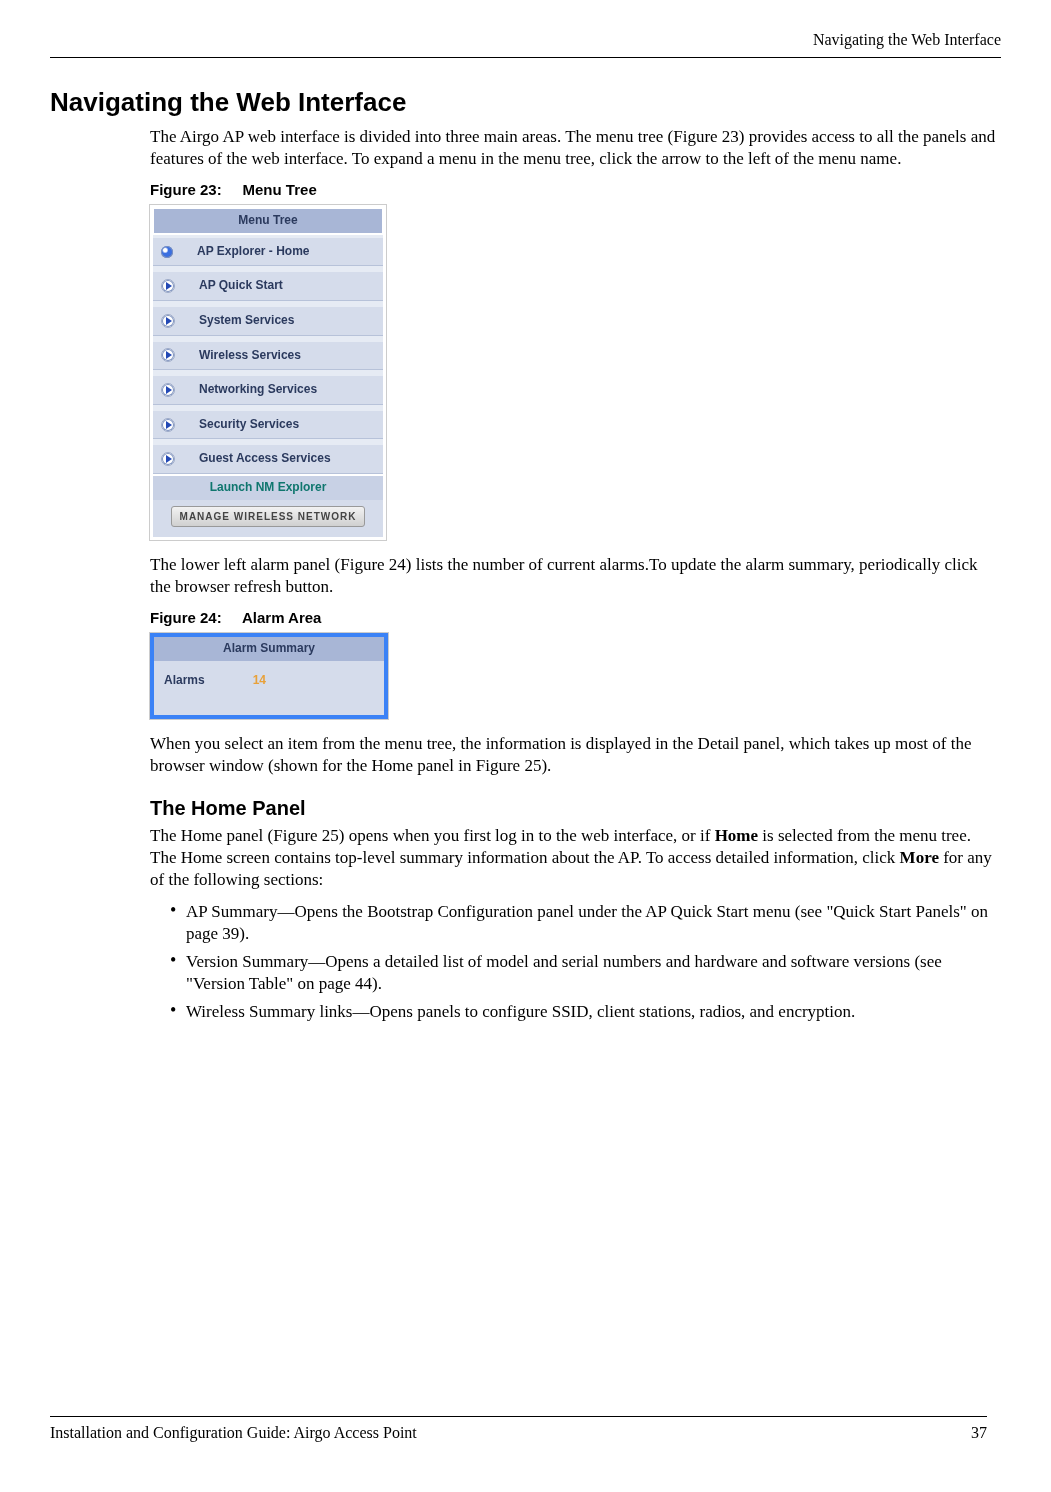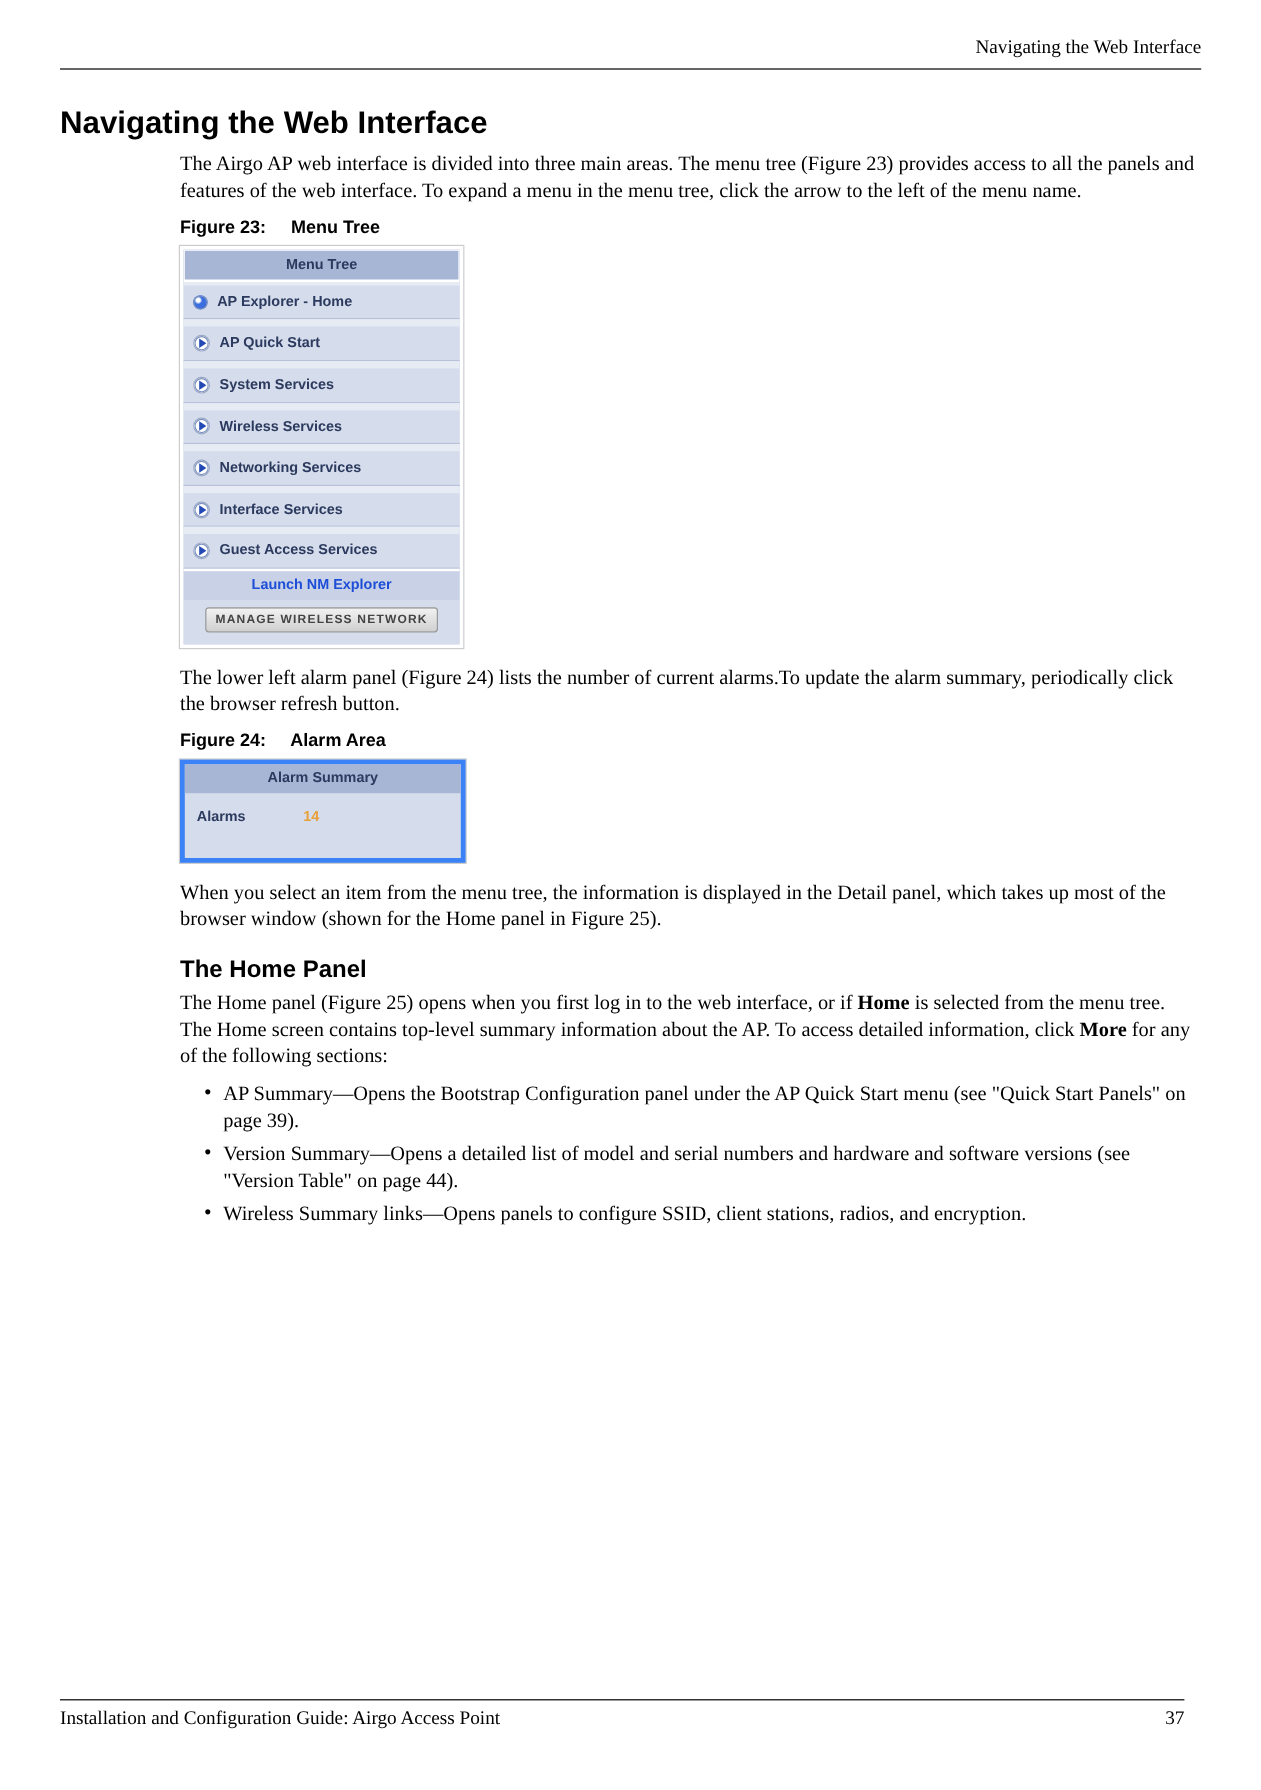--- a/index.html
+++ b/index.html
@@ -71,21 +71,21 @@
   }
   .menu-item {
     background: #d5dceb;
     color: #2b3a5e;
     font-weight: bold;
     padding: 6px 8px;
     border-top: 6px solid #e6ebf4;
     border-bottom: 1px solid #b7c2d9;
     display: flex;
     align-items: center;
-    gap: 8px;
+    gap: 24px;
     cursor: pointer;
   }
   .menu-item.first { border-top-width: 3px; }
   .menu-bullet {
     width: 12px;
     height: 12px;
     border-radius: 50%;
     background: radial-gradient(circle at 35% 35%, #fff 0 15%, #3b6fe0 30% 60%, #1a3c8c 100%);
     box-shadow: 0 0 0 1px #7e93bf inset;
     flex-shrink: 0;
@@ -102,21 +102,21 @@
     width: 0; height: 0;
     border-top: 4px solid transparent;
     border-bottom: 4px solid transparent;
     border-left: 6px solid #2349b5;
     margin-left: 1px;
   }
   .menu-launch {
     background: #c8d1e5;
     text-align: center;
     font-weight: bold;
-    color: #1d4ed8;
+    color: #0f766e;
     padding: 4px 0;
     font-size: 12px;
     border-top: 2px solid #fff;
   }
   .menu-button-row {
     background: #d5dceb;
     padding: 6px 8px 10px 8px;
     text-align: center;
   }
   .manage-btn {
@@ -221,21 +221,21 @@
     <div class="menu-item">
       <span class="menu-bullet expand"></span>
       <span>Wireless Services</span>
     </div>
     <div class="menu-item">
       <span class="menu-bullet expand"></span>
       <span>Networking Services</span>
     </div>
     <div class="menu-item">
       <span class="menu-bullet expand"></span>
-      <span>Interface Services</span>
+      <span>Security Services</span>
     </div>
     <div class="menu-item">
       <span class="menu-bullet expand"></span>
       <span>Guest Access Services</span>
     </div>
     <div class="menu-launch">Launch NM Explorer</div>
     <div class="menu-button-row">
       <span class="manage-btn">MANAGE WIRELESS NETWORK</span>
     </div>
   </div>

